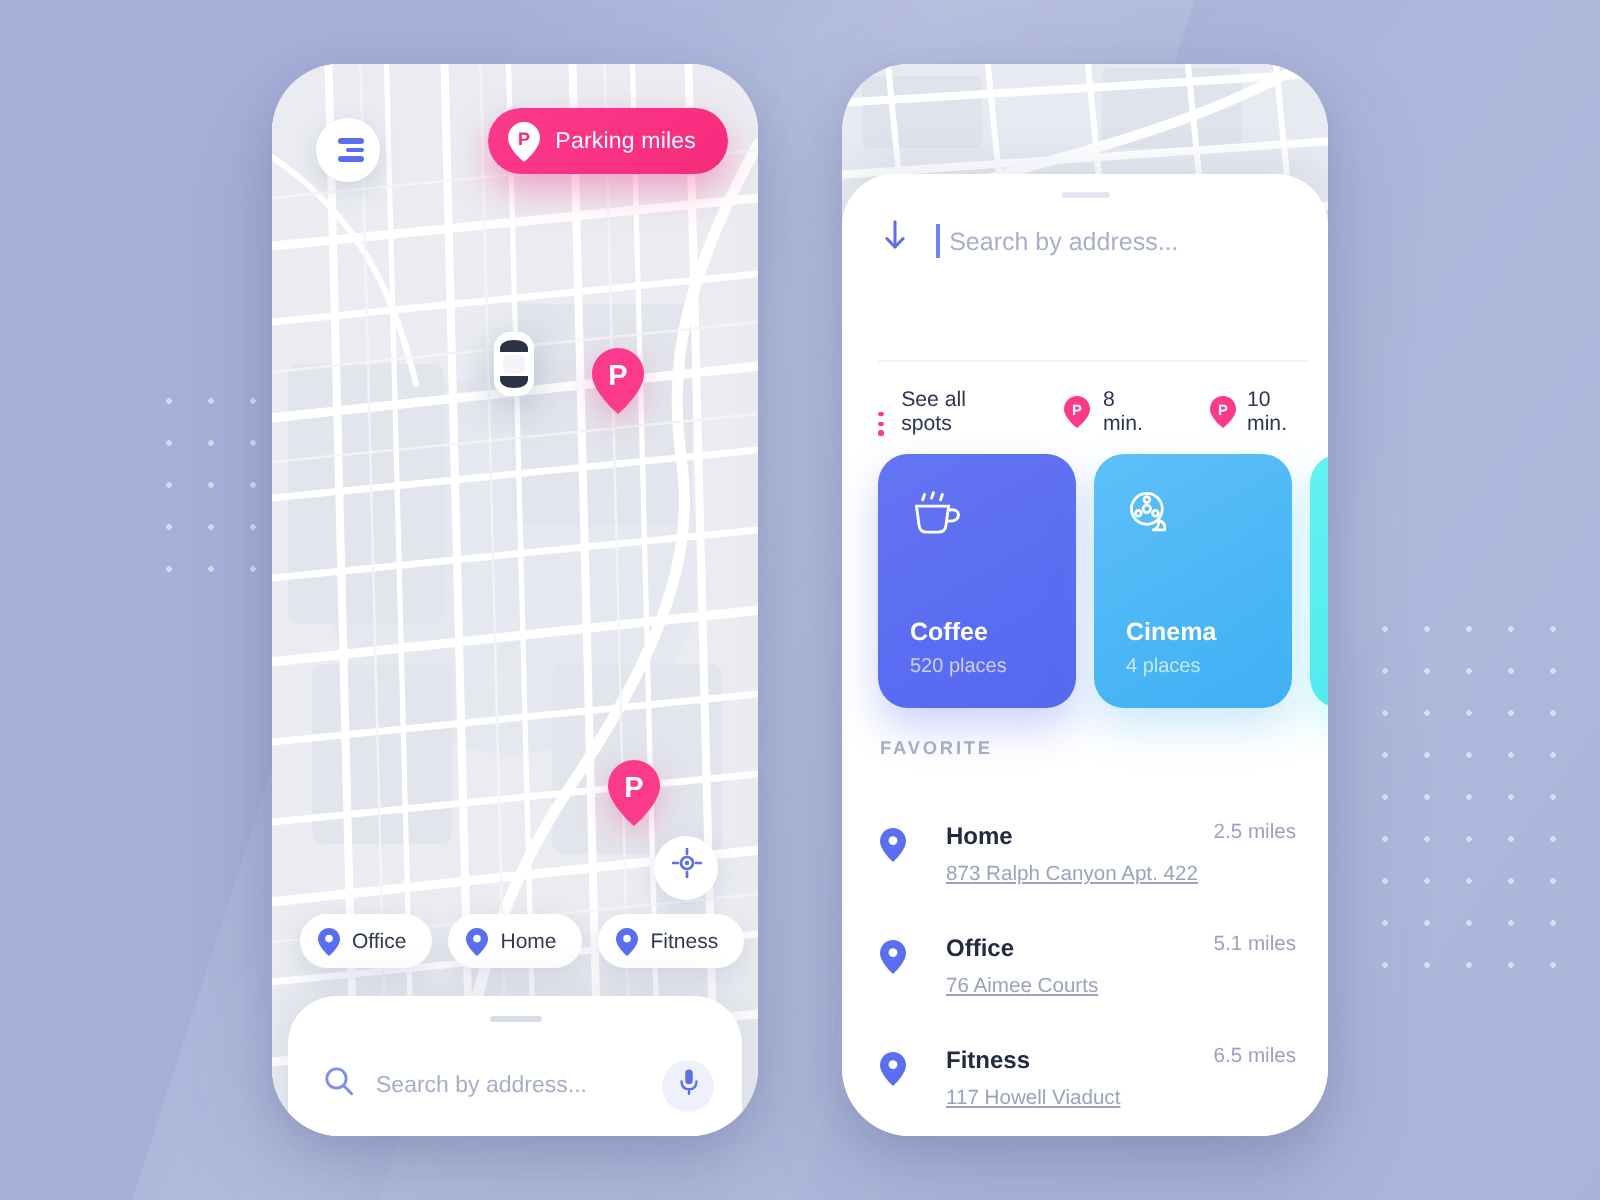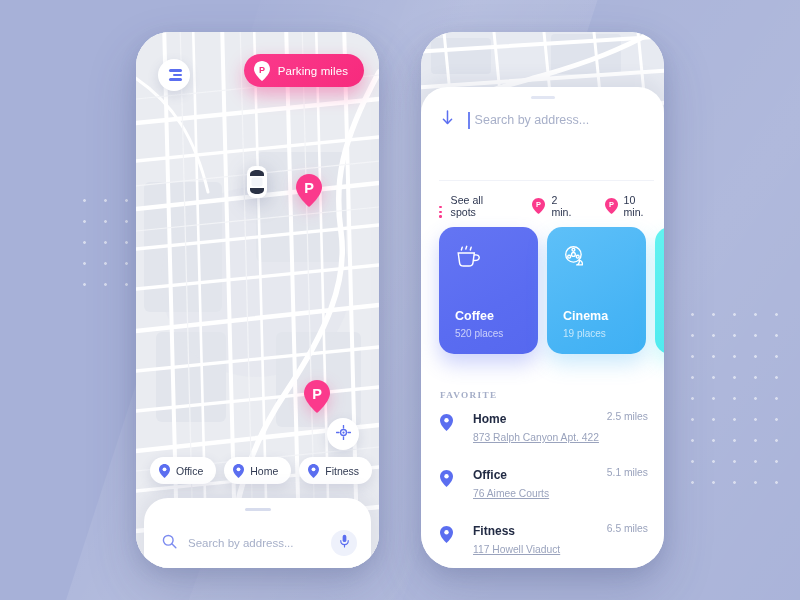--- a/index.html
+++ b/index.html
@@ -203,22 +203,22 @@
   }
   .cat-card .c-icon { display: block; }
   .cat-card .c-title { position: absolute; left: 16px; bottom: 31px; font-size: 12.5px; color: #fff; font-weight: 700; }
   .cat-card .c-sub   { position: absolute; left: 16px; bottom: 15px; font-size: 10px; color: rgba(255,255,255,0.68); }
   #card-coffee { background: linear-gradient(150deg,#6475f3 0%, #5a6cf1 60%, #5668ef 100%); box-shadow: 0 10px 20px rgba(90,108,241,0.30); }
   #card-cinema { background: linear-gradient(150deg,#5ec0f8 0%, #47b4f5 70%, #3fb0f4 100%); box-shadow: 0 10px 20px rgba(71,180,245,0.28); }
   #card-third  { background: linear-gradient(150deg,#63f2f0 0%, #4ae8ef 100%); box-shadow: 0 10px 20px rgba(74,232,239,0.28); }
 
   
   .fav-head {
-    position: absolute; left: 19px; top: 303px;
-    font-size: 9.2px; letter-spacing: 1.4px; color: #a4adc7; font-weight: 700; font-family: Liberation Serif, serif;
+    position: absolute; left: 19px; top: 282px;
+    font-size: 9.2px; letter-spacing: 1.4px; color: #a4adc7; font-weight: 700;
   }
   .fav-list { position: absolute; left: 19px; right: 16px; top: 312px; }
   .fav-item { display: flex; align-items: flex-start; padding: 10px 0 11px 0; position: relative; }
   .fav-pin { width: 13px; height: 17px; flex: none; margin-top: 5px; }
   .fav-text { margin-left: 20px; flex: 1; }
   .fav-name { font-size: 12px; color: #222b44; font-weight: 700; line-height: 15px; }
   .fav-addr { font-size: 10.3px; color: #9aa3bd; margin-top: 4px; line-height: 13px; text-decoration: underline; }
   .fav-dist { font-size: 10.3px; color: #9aa3bd; margin-top: 2px; flex: none; }
 </style>
 </head>
@@ -443,21 +443,21 @@
           </span>
         <span class="quick-lbl">See all spots</span>
 
         <span class="quick-item" id="quick-5min">
           <span class="pin-pink-sm">
             <svg viewBox="0 0 13 16" width="13" height="16">
               <path d="M6.5 0C2.91 0 0 2.91 0 6.5 0 11.1 6.5 16 6.5 16S13 11.1 13 6.5C13 2.91 10.09 0 6.5 0z" fill="#fb3a8c"></path>
               <text x="6.5" y="9.4" font-family="Liberation Sans, sans-serif" font-size="7.4" font-weight="700" fill="#ffffff" text-anchor="middle">P</text>
             </svg>
           </span>
-          <span class="quick-lbl">2 min.</span>
+          <span class="quick-lbl">8 min.</span>
         </span>
 
         <span class="quick-item" id="quick-10min">
           <span class="pin-pink-sm">
             <svg viewBox="0 0 13 16" width="13" height="16">
               <path d="M6.5 0C2.91 0 0 2.91 0 6.5 0 11.1 6.5 16 6.5 16S13 11.1 13 6.5C13 2.91 10.09 0 6.5 0z" fill="#fb3a8c"></path>
               <text x="6.5" y="9.4" font-family="Liberation Sans, sans-serif" font-size="7.4" font-weight="700" fill="#ffffff" text-anchor="middle">P</text>
             </svg>
           </span>
           <span class="quick-lbl">10 min.</span>
@@ -488,21 +488,21 @@
                 <circle cx="12" cy="11" r="9"></circle>
                 <circle cx="12" cy="11" r="2.2"></circle>
                 <circle cx="12" cy="5.6" r="1.7"></circle>
                 <circle cx="17" cy="13.6" r="1.7"></circle>
                 <circle cx="7" cy="13.6" r="1.7"></circle>
                 <path d="M18.6 17.6 C21.6 18.4 22.8 20.6 22.4 23.2 L15.8 23.2 C18.6 22.4 19.4 20 18.6 17.6 Z" stroke-linejoin="round"></path>
               </g>
             </svg>
           </span>
           <span class="c-title">Cinema</span>
-          <span class="c-sub">19 places</span>
+          <span class="c-sub">4 places</span>
         </div>
 
         <div class="cat-card" id="card-third"></div>
       </div>
 
       <div class="fav-head">FAVORITE</div>
 
       <div class="fav-list">
         <div class="fav-item">
           <span class="fav-pin">

